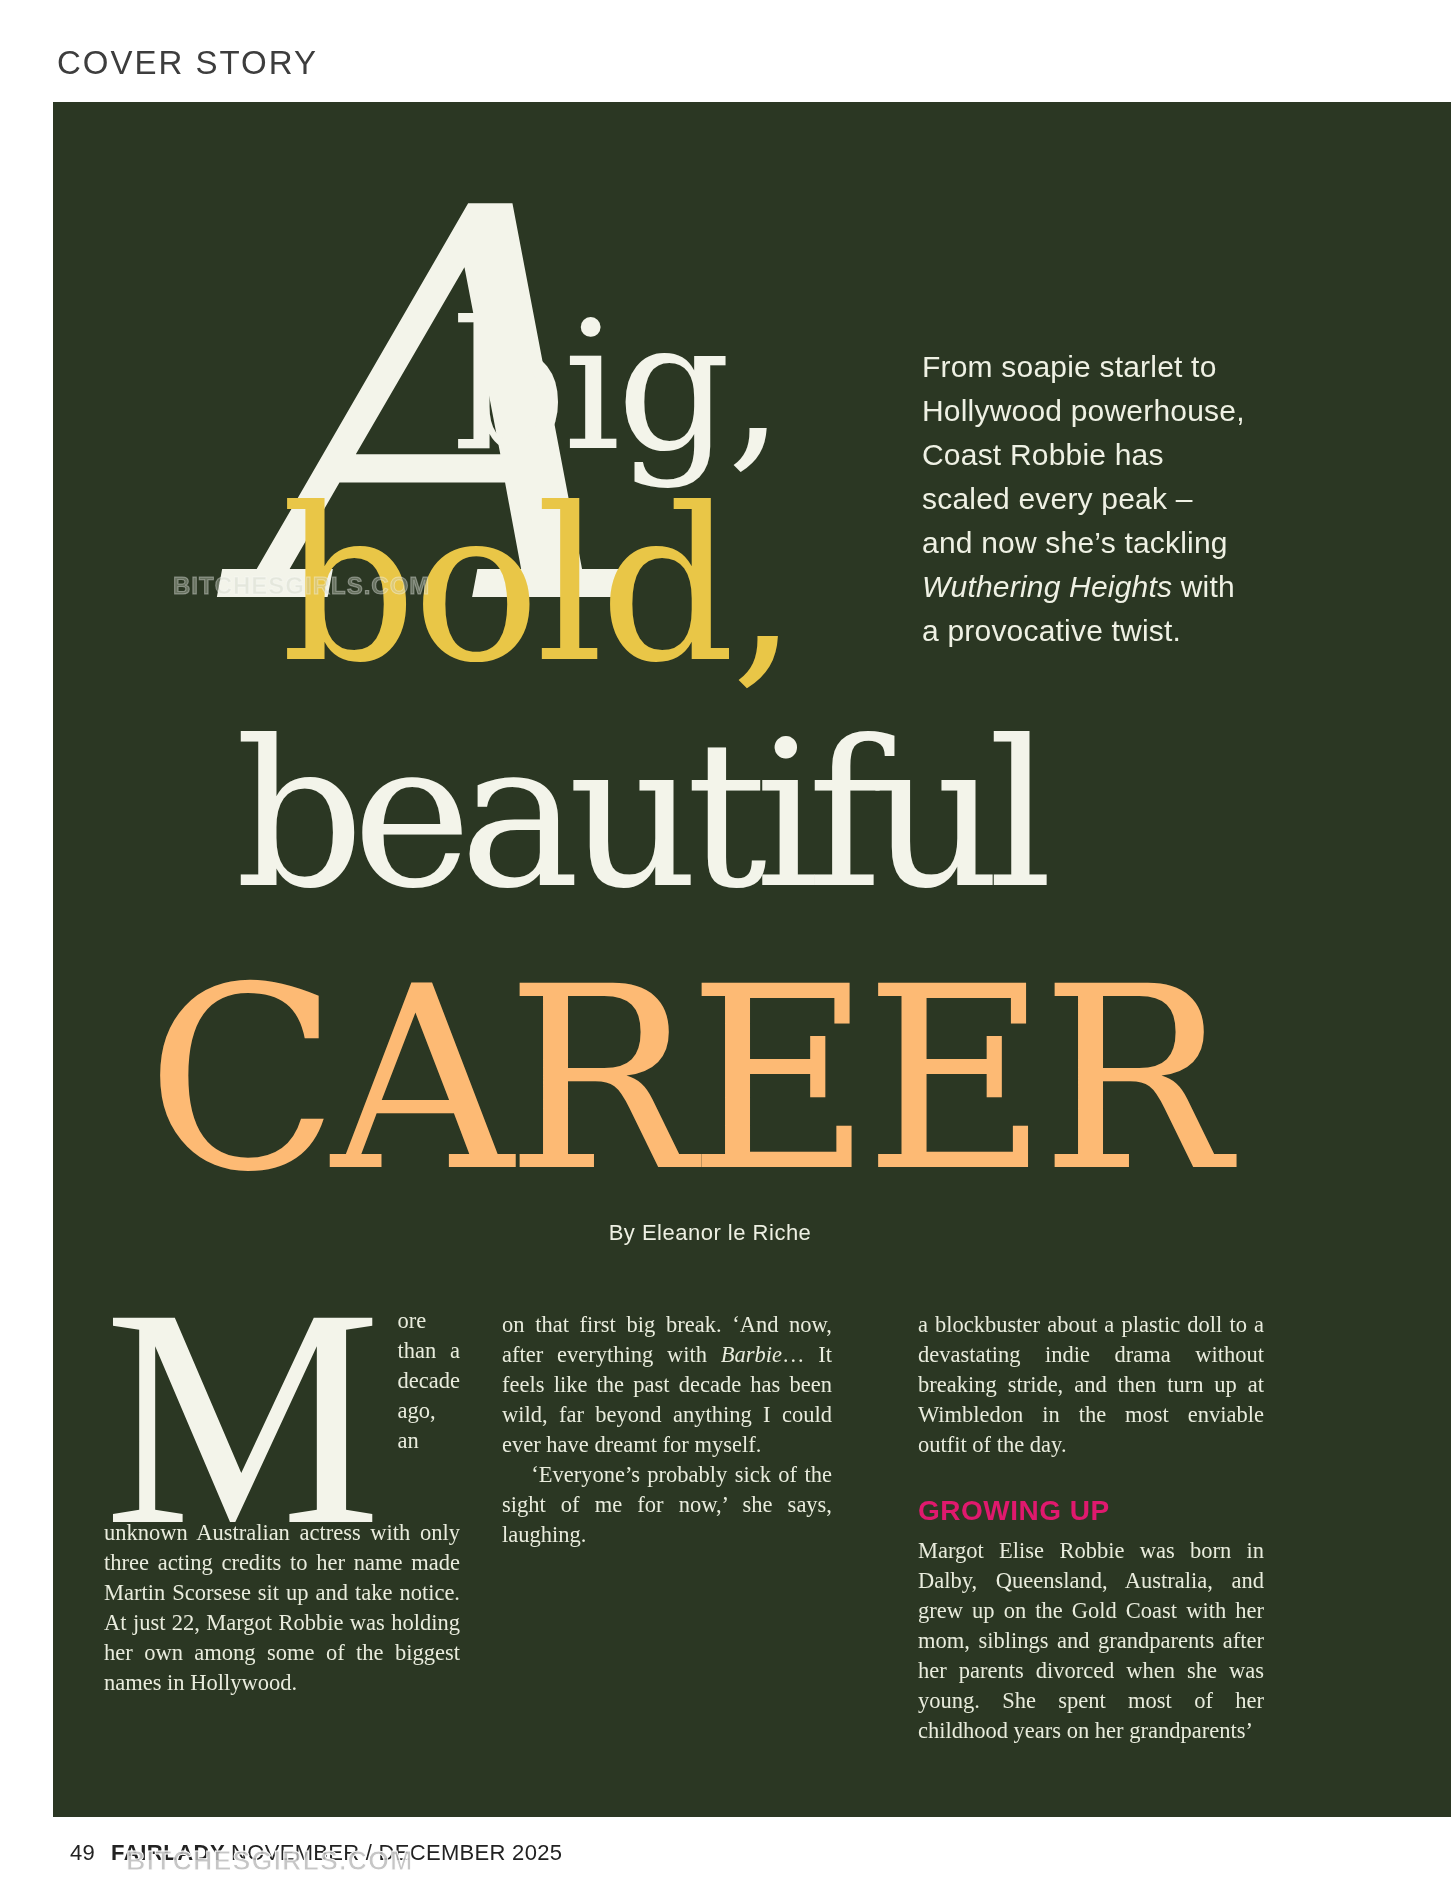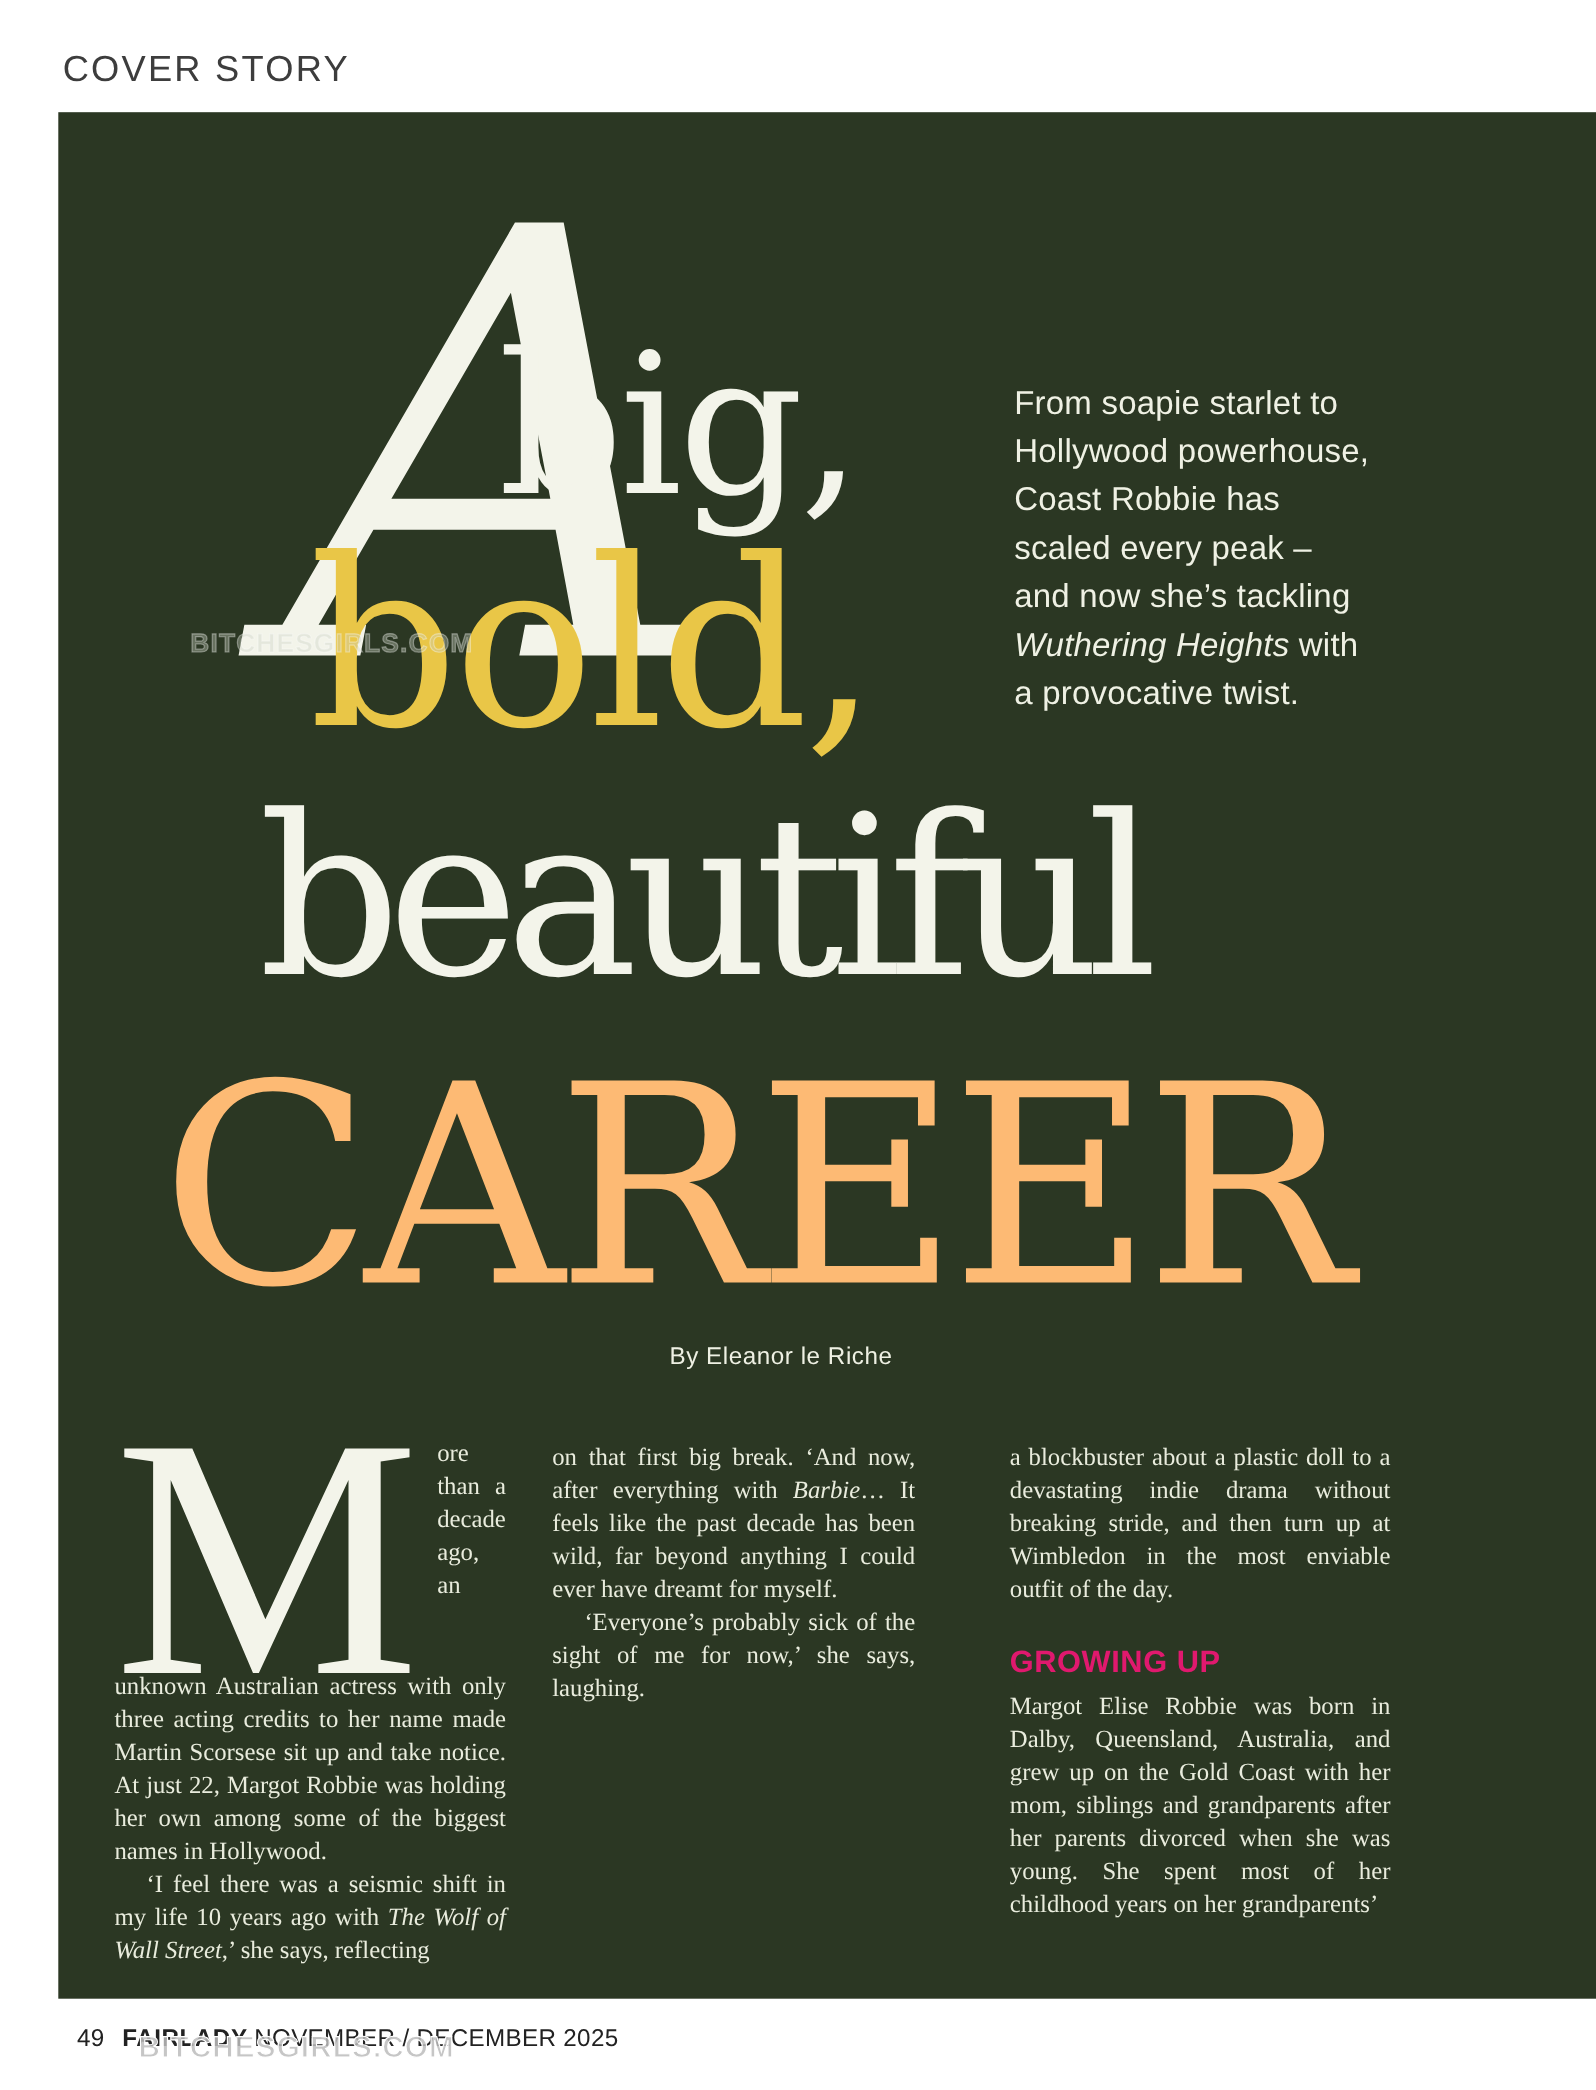--- a/index.html
+++ b/index.html
@@ -98,21 +98,20 @@
     <div>scaled every peak –</div>
     <div>and now she’s tackling</div>
     <div><i>Wuthering Heights</i> with</div>
     <div>a provocative twist.</div>
   </div>
 
   <div class="byline">By Eleanor le Riche</div>
 
   <div class="col col-1">
     <p><span class="dropcap">M</span><span>ore than a decade ago, an unknown Australian actress with only three acting credits to her name made Martin Scorsese sit up and take notice. At just 22, Margot Robbie was holding her own among some of the biggest names in Hollywood.</span></p>
-    <p class="indent">‘I feel there was a seismic shift in my life 10 years ago with <i>The Wolf of Wall Street</i>,’ she says, reflecting</p>
   </div>
 
   <div class="col col-2">
     <p>on that first big break. ‘And now, after everything with <i>Barbie</i>… It feels like the past decade has been wild, far beyond anything I could ever have dreamt for myself.</p>
     <p class="indent">‘Everyone’s probably sick of the sight of me for now,’ she says, laughing.</p>
   </div>
 
   <div class="col col-3">
     <p>a blockbuster about a plastic doll to a devastating indie drama without breaking stride, and then turn up at Wimbledon in the most enviable outfit of the day.</p>
     <div class="sec-head">GROWING UP</div>

